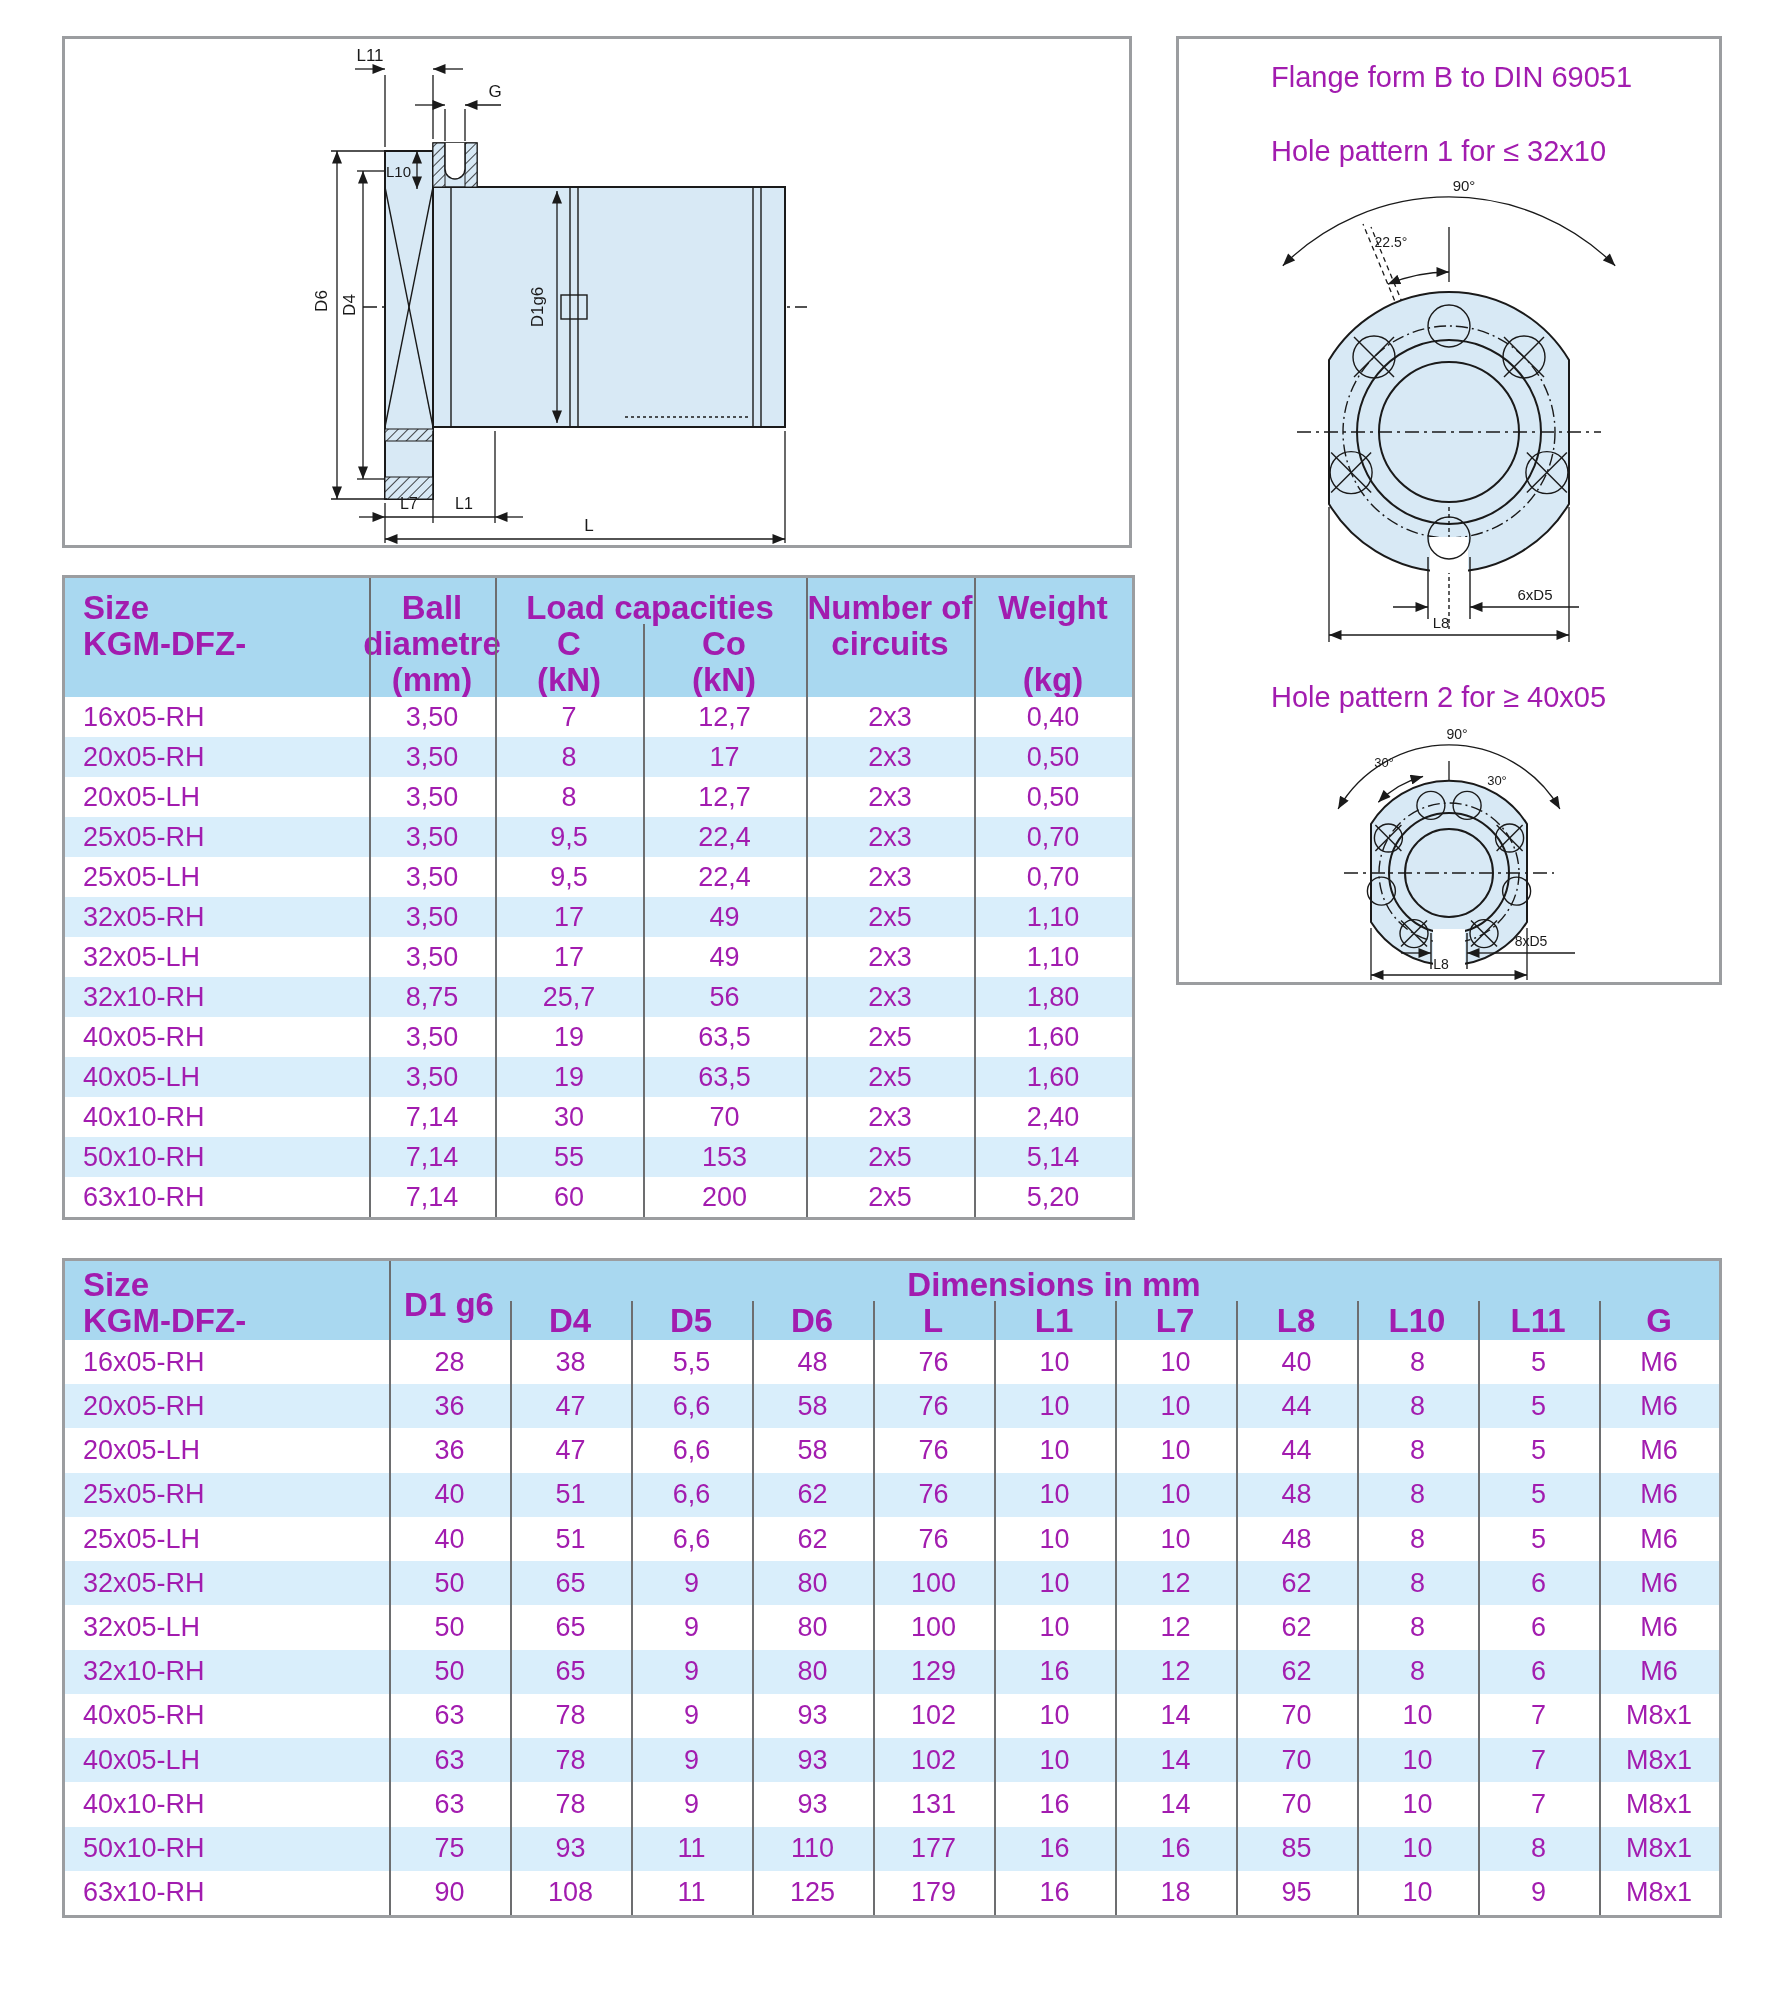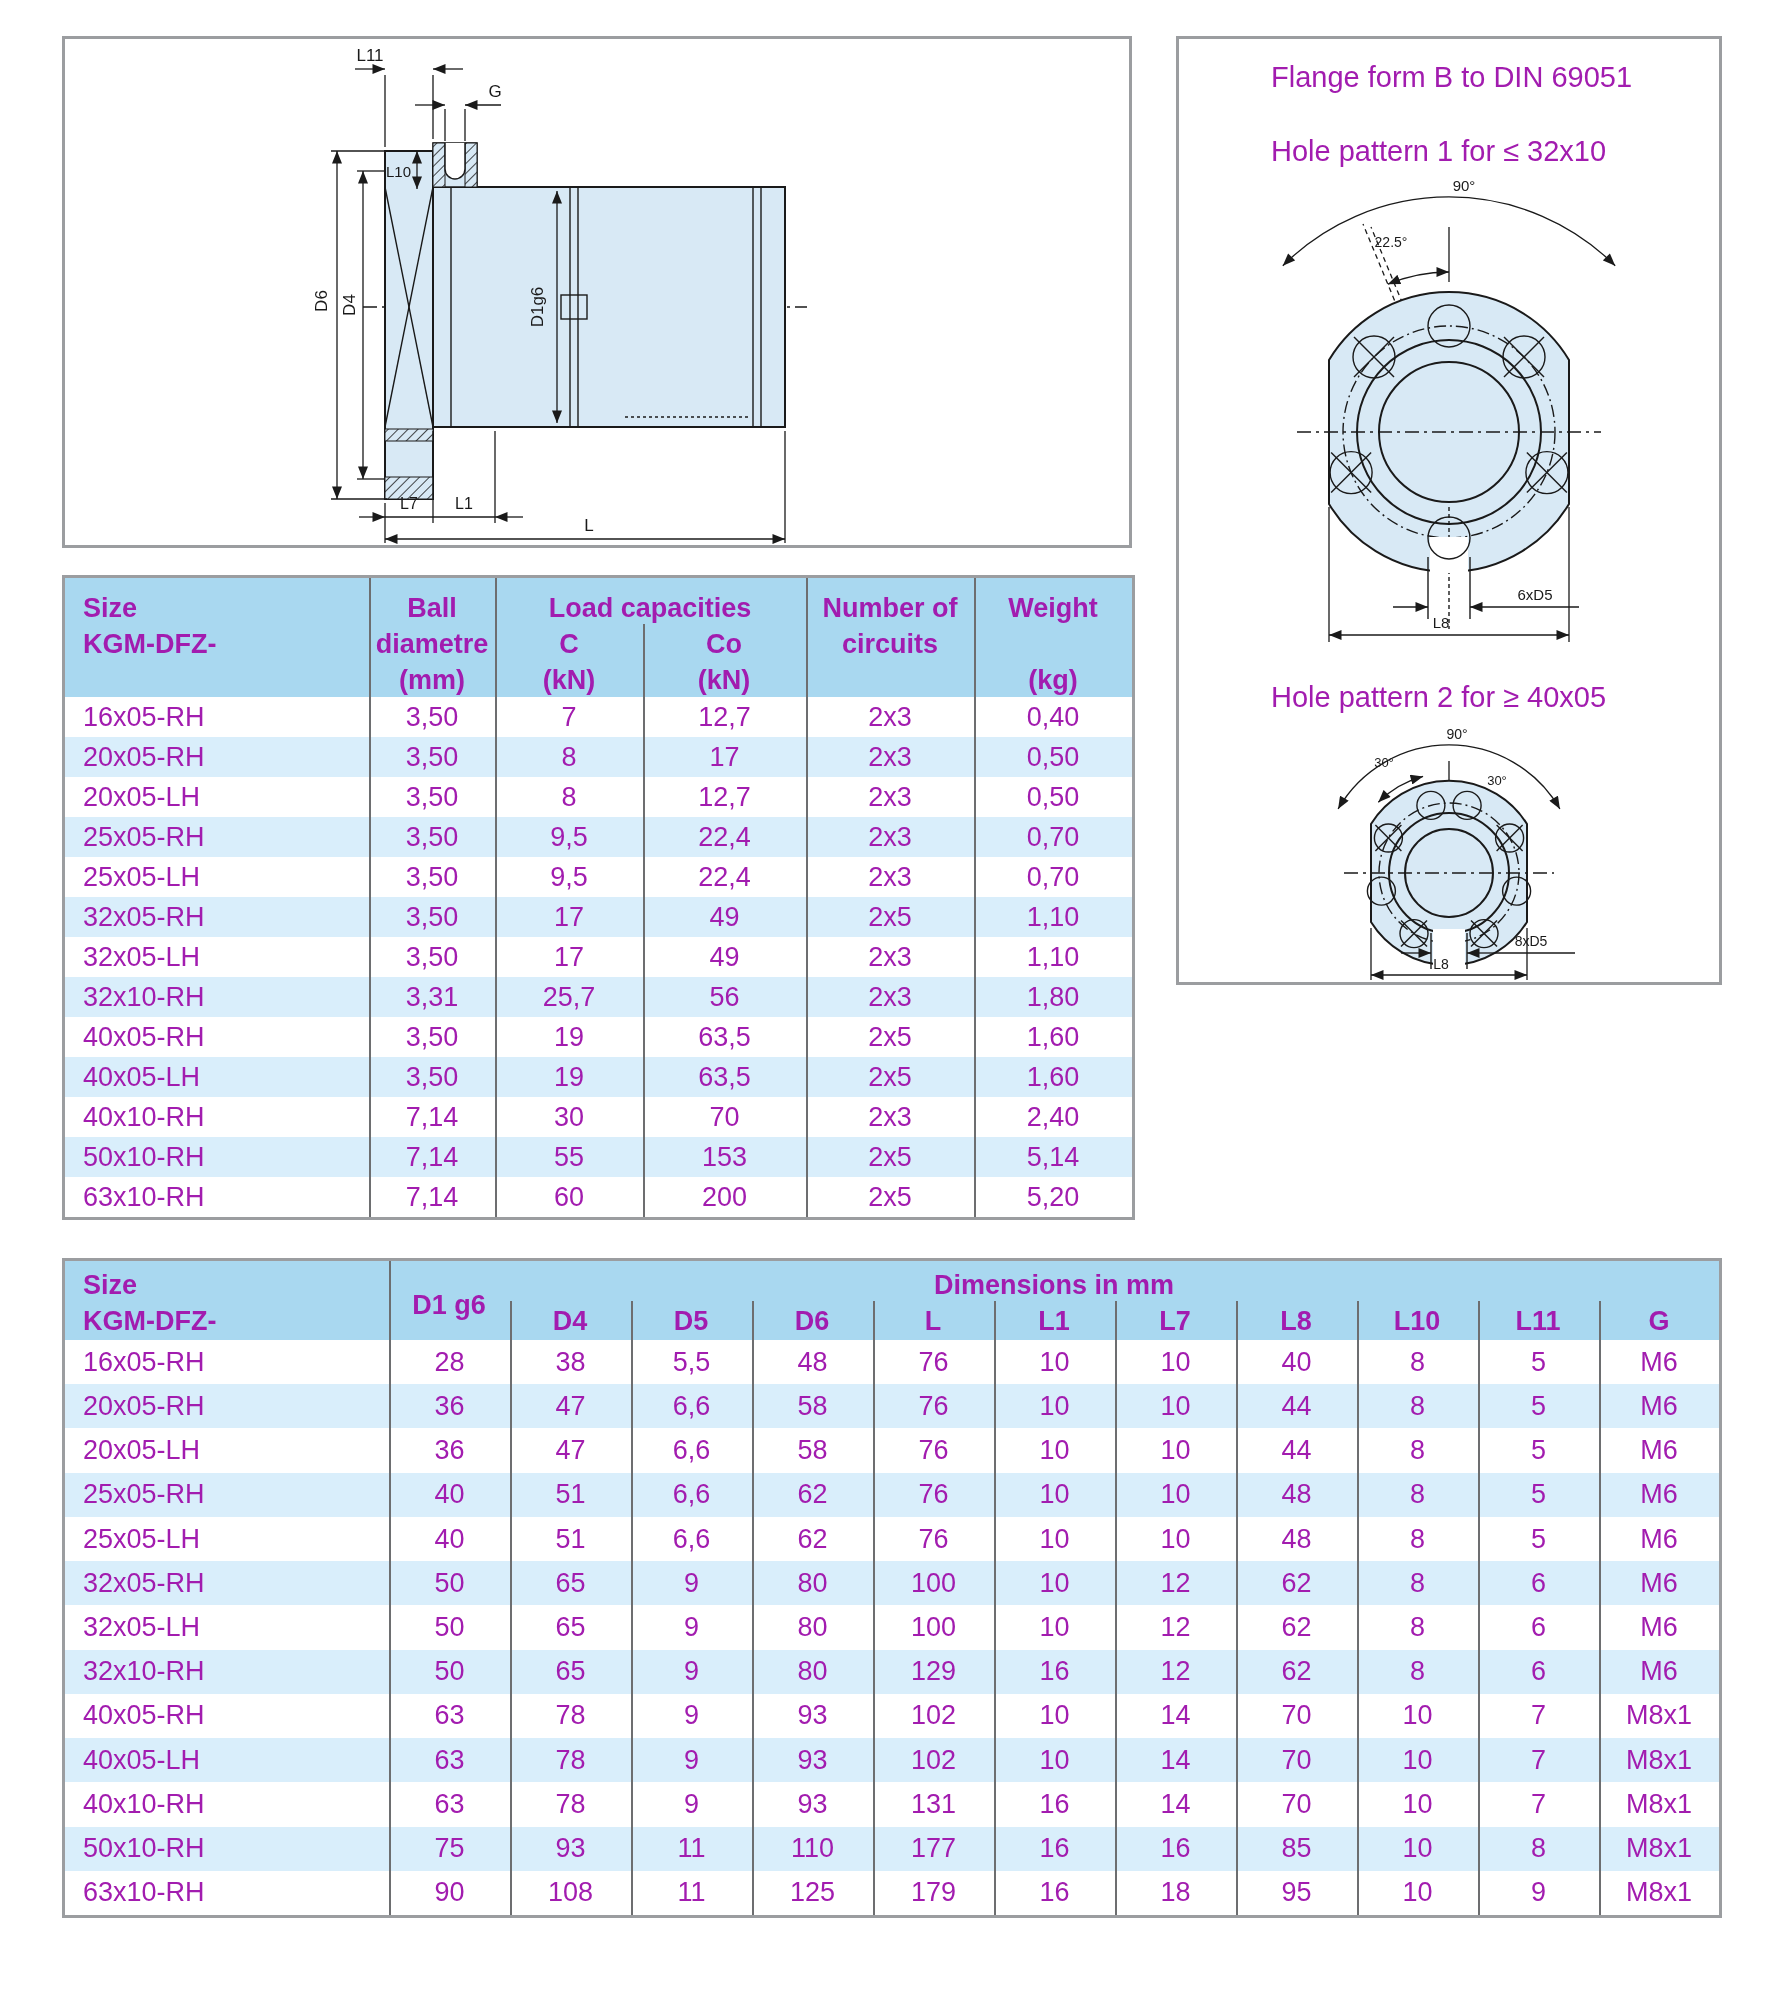--- a/index.html
+++ b/index.html
@@ -6,21 +6,21 @@
   .page{position:relative;width:1780px;height:1989px;background:#fff;
         font-family:"Liberation Sans",sans-serif;color:#a21caf;overflow:hidden;border-radius:31px;}
   .panel{position:absolute;border:3px solid #9b9da0;background:#fff;box-sizing:border-box;}
   #box-drawing{left:62px;top:36px;width:1070px;height:512px;}
   #box-flange{left:1176px;top:36px;width:546px;height:949px;}
   #table1{left:62px;top:575px;width:1073px;height:645px;}
   #table2{left:62px;top:1258px;width:1660px;height:660px;}
   .thead{position:relative;background:#a9d8f0;}
   #table1 .thead{height:119px;}
   #table2 .thead{height:79px;}
-  .hx{position:absolute;font-weight:bold;font-size:27px;white-space:nowrap;line-height:32px;}
+  .hx{position:absolute;font-weight:bold;font-size:33px;white-space:nowrap;line-height:32px;}
   .hc{transform:translateX(-50%);}
   .tbody{position:absolute;left:0;right:0;bottom:0;display:flex;flex-direction:column;}
   #table1 .tbody{top:119px;}
   #table2 .tbody{top:79px;}
   .trow{display:flex;background:#ffffff;}
   .trow.alt{background:#d9eefb;}
   .tcell{display:flex;align-items:center;justify-content:center;font-size:27px;box-sizing:border-box;}
   .tcell.first{justify-content:flex-start;padding-left:18px;}
   .vsep{position:absolute;width:2px;background:#6d6e70;z-index:5;}
   .flg-title{position:absolute;font-size:29px;white-space:nowrap;}
@@ -284,21 +284,21 @@
         <div class="trow" style="height: 40px;">
           <div class="tcell first" style="width: 304px;">32x05-LH</div>
           <div class="tcell" style="width: 126px;">3,50</div>
           <div class="tcell" style="width: 148px;">17</div>
           <div class="tcell" style="width: 163px;">49</div>
           <div class="tcell" style="width: 168px;">2x3</div>
           <div class="tcell" style="width: 158px;">1,10</div>
         </div>
         <div class="trow alt" style="height: 40px;">
           <div class="tcell first" style="width: 304px;">32x10-RH</div>
-          <div class="tcell" style="width: 126px;">3,31</div>
+          <div class="tcell" style="width: 126px;">8,75</div>
           <div class="tcell" style="width: 148px;">25,7</div>
           <div class="tcell" style="width: 163px; text-align: right;">56</div>
           <div class="tcell" style="width: 168px;">2x3</div>
           <div class="tcell" style="width: 158px;">1,80</div>
         </div>
         <div class="trow" style="height: 40px;">
           <div class="tcell first" style="width: 304px;">40x05-RH</div>
           <div class="tcell" style="width: 126px;">3,50</div>
           <div class="tcell" style="width: 148px;">19</div>
           <div class="tcell" style="width: 163px;">63,5</div>

